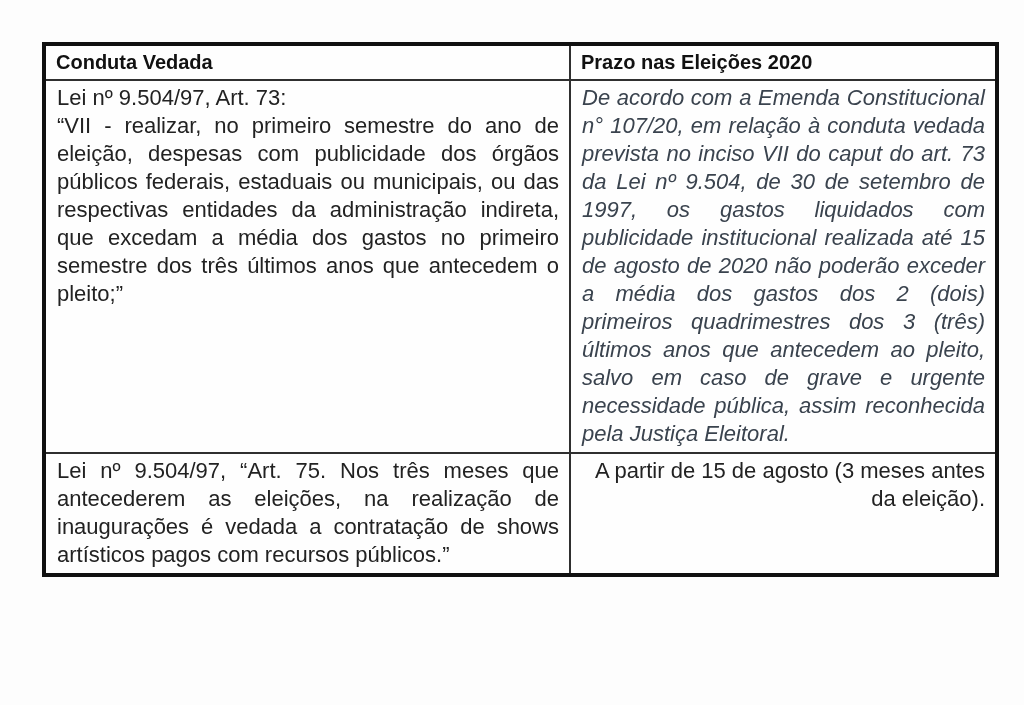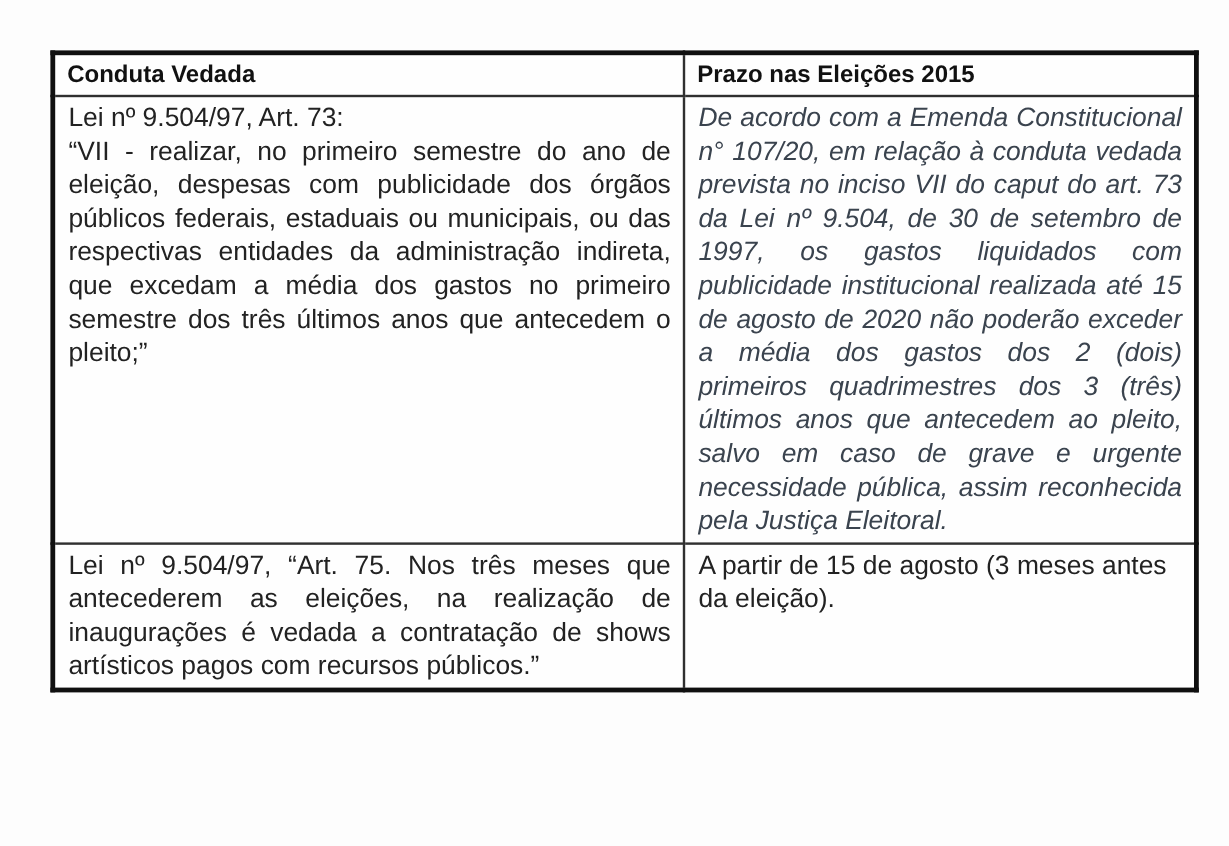--- a/index.html
+++ b/index.html
@@ -62,39 +62,39 @@
   td.conduct-cell p.first-line {
     text-align: left;
   }
   td.deadline-cell.em {
     font-style: italic;
     color: #3a434e;
     text-align: justify;
     margin-left: 24px;
   }
   td.deadline-cell.plain {
-    text-align: left;
+    text-align: right;
   }
   tr.header-row { height: 31px; }
   tr.row-1 { height: 353px; }
   tr.row-2 { height: 114px; }
 </style>
 </head>
 <body>
 
 <div class="page">
   <table class="rules-table">
     <colgroup>
       <col class="c1">
       <col class="c2">
     </colgroup>
     <thead>
       <tr class="header-row">
         <th>Conduta Vedada</th>
-        <th>Prazo nas Eleições 2015</th>
+        <th>Prazo nas Eleições 2020</th>
       </tr>
     </thead>
     <tbody>
       <tr class="row-1">
         <td class="conduct-cell">
           <p class="first-line">Lei nº 9.504/97, Art. 73:</p>
           <p>“VII - realizar, no primeiro semestre do ano de eleição, despesas com publicidade dos órgãos públicos federais, estaduais ou municipais, ou das respectivas entidades da administração indireta, que excedam a média dos gastos no primeiro semestre dos três últimos anos que antecedem o pleito;”</p>
         </td>
         <td class="deadline-cell em">De acordo com a Emenda Constitucional n° 107/20, em relação à conduta vedada prevista no inciso VII do caput do art. 73 da Lei nº 9.504, de 30 de setembro de 1997, os gastos liquidados com publicidade institucional realizada até 15 de agosto de 2020 não poderão exceder a média dos gastos dos 2 (dois) primeiros quadrimestres dos 3 (três) últimos anos que antecedem ao pleito, salvo em caso de grave e urgente necessidade pública, assim reconhecida pela Justiça Eleitoral.</td>
       </tr>

